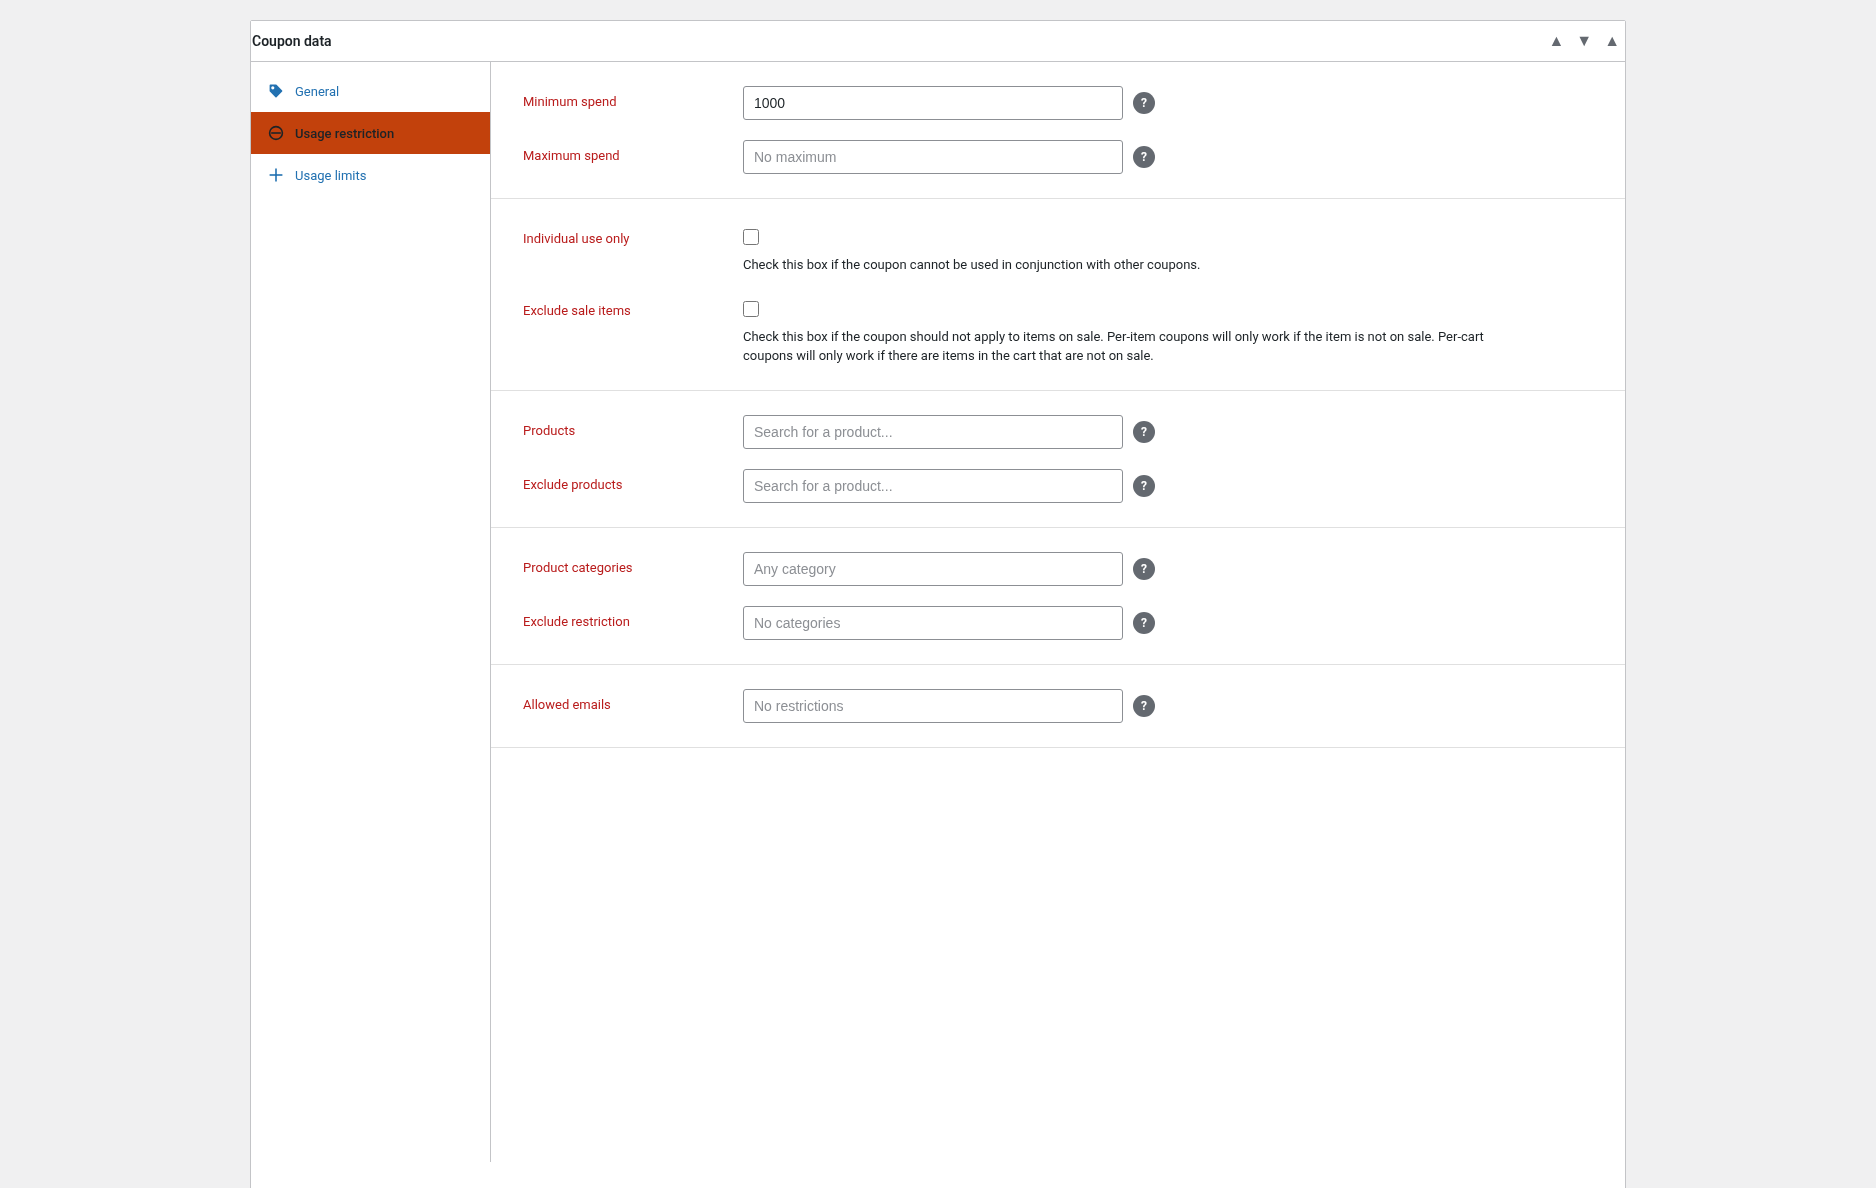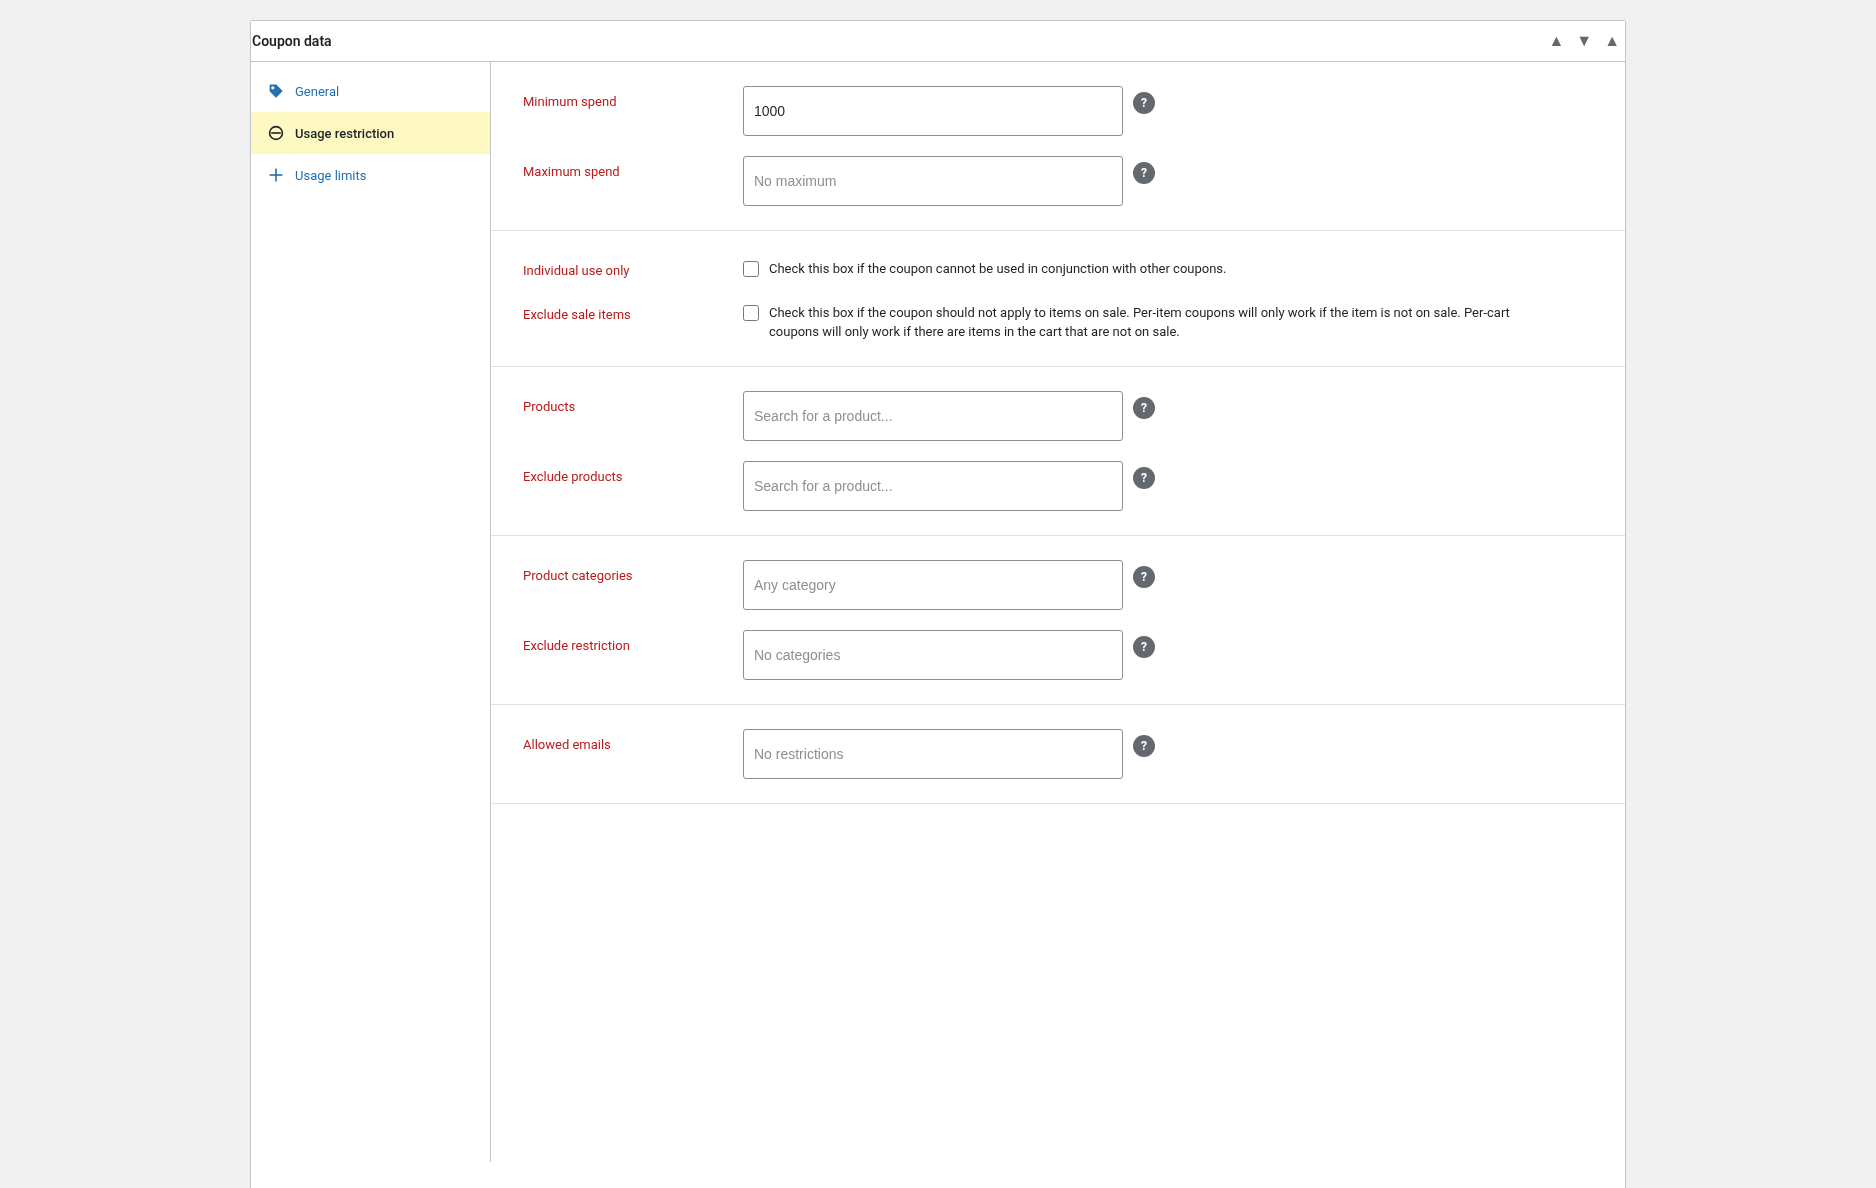--- a/index.html
+++ b/index.html
@@ -73,21 +73,21 @@
       align-items: center;
       gap: 10px;
       padding: 12px 16px;
       cursor: pointer;
       color: #1d2327;
       font-size: 13px;
       text-decoration: none;
     }
 
     .sidebar-item.active {
-      background: #fef9c3;
+      background: #c2410c;
       font-weight: 500;
     }
 
     .sidebar-item.blue {
       color: #2271b1;
     }
 
     .sidebar-icon {
       width: 18px;
       height: 18px;
@@ -135,21 +135,21 @@
     }
 
     .form-input {
       width: 380px;
       padding: 6px 10px;
       border: 1px solid #8c8f94;
       border-radius: 3px;
       font-size: 14px;
       color: #1d2327;
       background: #fff;
-      height: 50px;
+      height: 34px;
     }
 
     .form-input::placeholder {
       color: #8c8f94;
     }
 
     .help-icon {
       width: 22px;
       height: 22px;
       border-radius: 50%;
@@ -163,20 +163,21 @@
       cursor: pointer;
       flex-shrink: 0;
       margin-top: 6px;
     }
 
     .checkbox-wrap {
       display: flex;
       align-items: flex-start;
       gap: 10px;
       padding-top: 4px;
+      flex-direction: column;
     }
 
     .checkbox-wrap input[type="checkbox"] {
       width: 16px;
       height: 16px;
       margin-top: 2px;
       flex-shrink: 0;
       cursor: pointer;
     }
 

